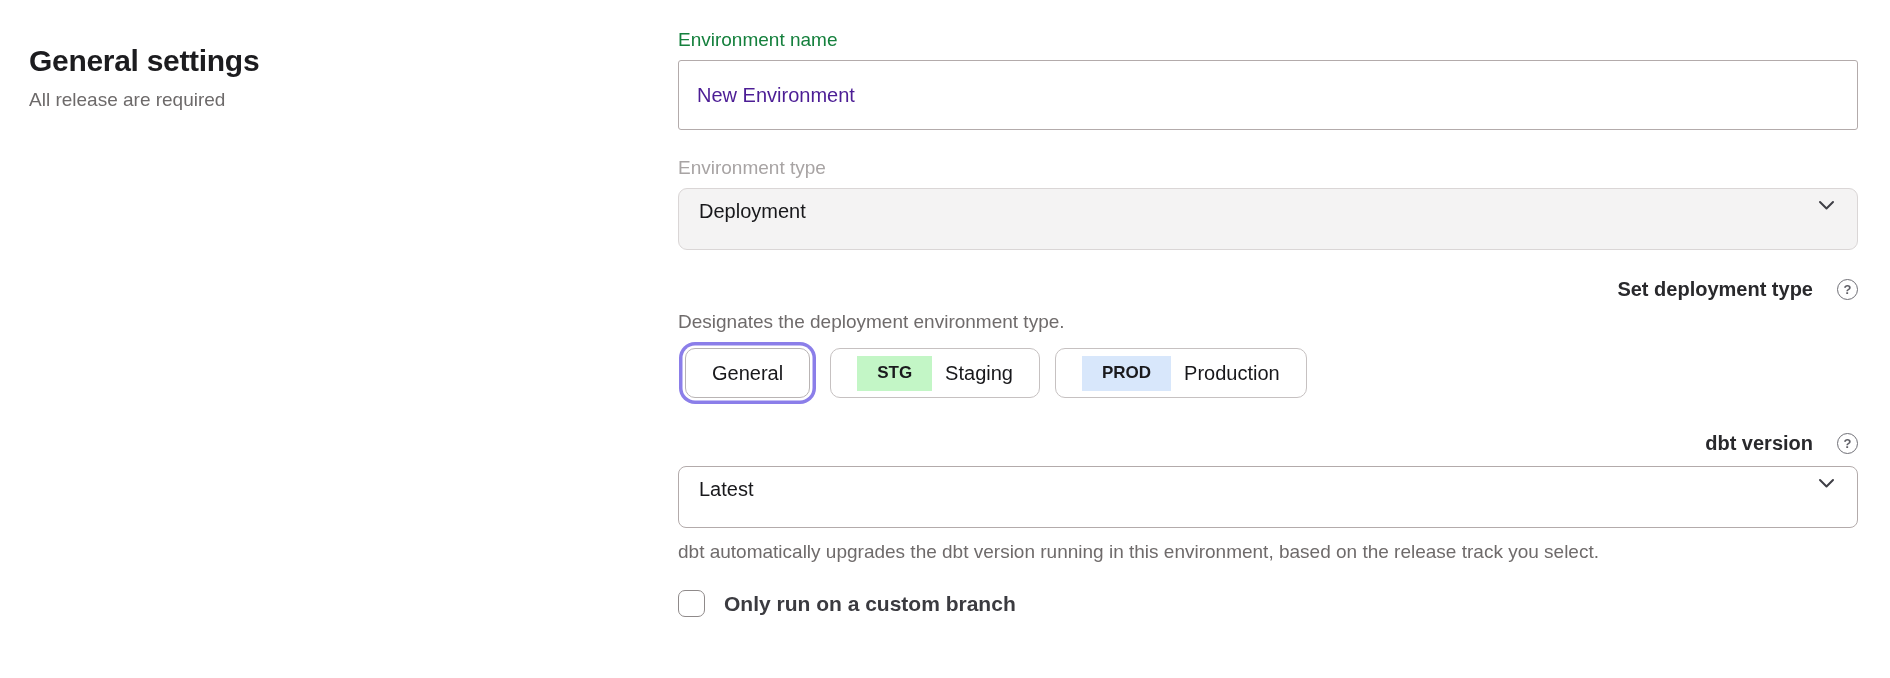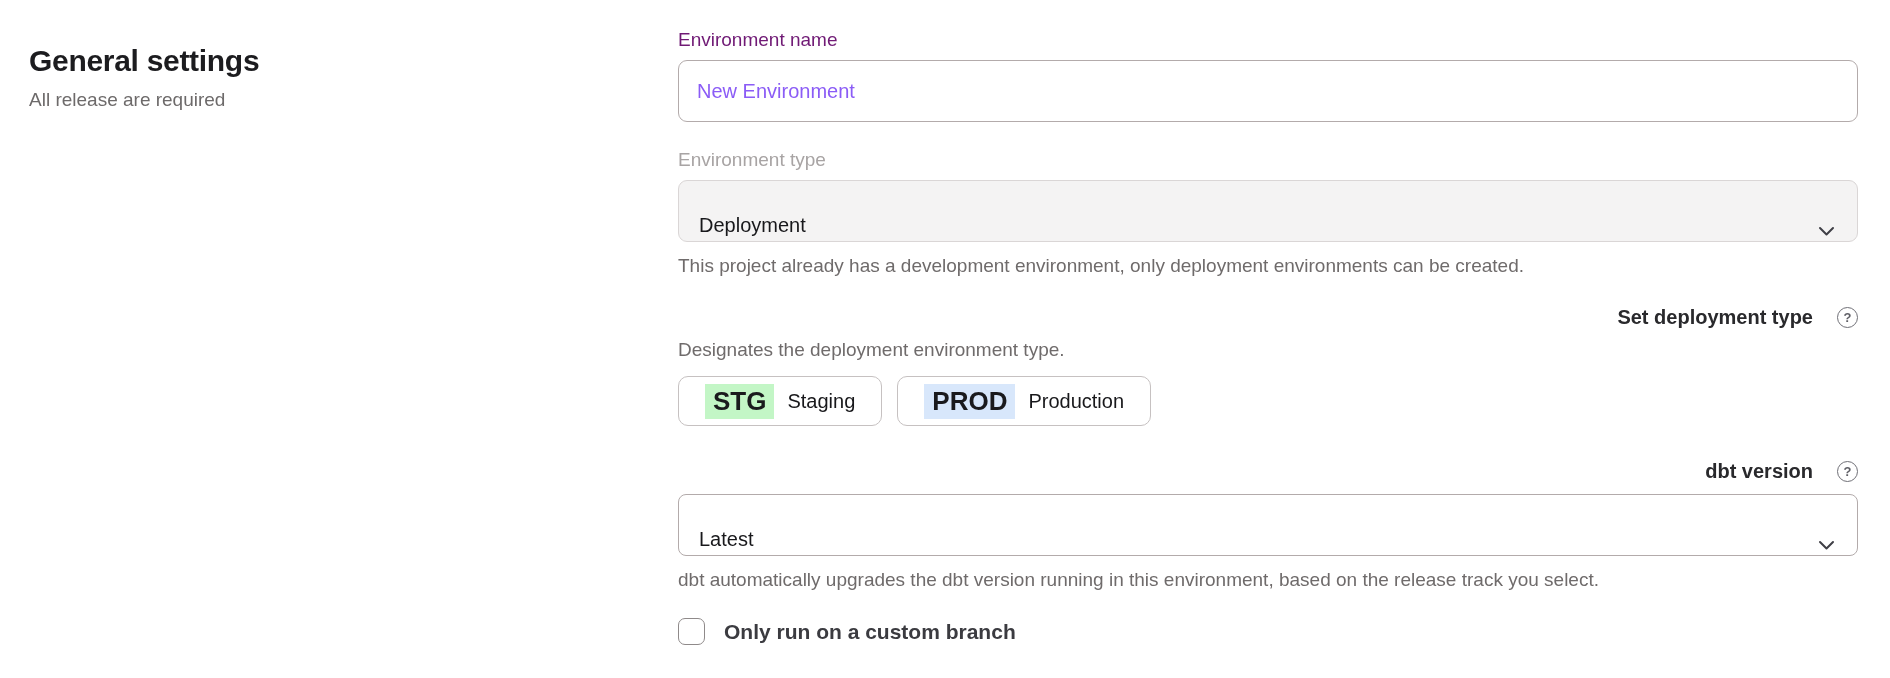--- a/index.html
+++ b/index.html
@@ -40,49 +40,49 @@
   
   .form-col {
     position: absolute;
     left: 678px;
     top: 28px;
     width: 1180px;
   }
   .field-label {
     font-size: 19px;
     font-weight: 500;
-    color: #701a75;
+    color: #15803d;
     line-height: 23px;
     margin-bottom: 9px;
   }
   .field-label.is-disabled { color: #a8a4a4; }
 
   .text-input {
     width: 100%;
-    height: 62px;
+    height: 70px;
     border: 1.5px solid #b3abab;
-    border-radius: 9px;
+    border-radius: 3px;
     padding: 0 18px;
     font-size: 20px;
-    color: #8b5cf6;
+    color: #4c1d95;
     font-family: inherit;
     background: #ffffff;
     outline: none;
     display: block;
   }
 
   .select-box {
     width: 100%;
     height: 62px;
     border: 1.5px solid #b3abab;
     border-radius: 9px;
-    padding: 4px 20px;
-    background: #ffffff;
-    display: flex;
-    align-items: flex-end;
+    padding: 11px 20px;
+    background: #ffffff;
+    display: flex;
+    align-items: flex-start;
     justify-content: space-between;
     font-size: 20px;
     color: #18181b;
     cursor: pointer;
   }
   .select-box.is-disabled {
     background: #f4f3f3;
     border-color: #dad6d6;
     cursor: default;
   }
@@ -154,23 +154,23 @@
   .type-btn.selected {
     border-color: #b9b4b4;
     box-shadow: 0 0 0 2.5px #ffffff, 0 0 0 6px #8b7ee9;
     margin: 0 5px 0 7px;
   }
   .badge {
     display: inline-flex;
     align-items: center;
     justify-content: center;
     height: 35px;
-    padding: 0 8px;
+    padding: 0 20px;
     border-radius: 0;
-    font-size: 26px;
+    font-size: 17px;
     font-weight: 700;
     color: #1a1a1d;
   }
   .badge.stg  { background: #c3f6c6; }
   .badge.prod { background: #d8e7fb; }
 
   .spacer-lg { margin-top: 32px; }
   .spacer-sm { margin-top: 10px; border-radius: 8px; }
 
   .checkbox-row {
@@ -212,29 +212,31 @@
 
     <div class="field-label is-disabled" style="margin-top:26px;">Environment type</div>
     <div class="select-box is-disabled">
       <span>Deployment</span>
       <span class="chevron-icon">
         <svg width="17" height="11" viewBox="0 0 17 11">
             <path d="M2 2 L8.5 8.5 L15 2" stroke="#3f3f46" stroke-width="2" fill="none" stroke-linecap="round" stroke-linejoin="round"></path>
           </svg>
       </span>
     </div>
-    <div class="helper-text">This project already has a development environment, only deployment environments can be created.</div>
 
     <div class="section-row">
       <span class="section-title">Set deployment type</span>
       <span class="help-icon">?</span>
     </div>
     <div class="section-desc">Designates the deployment environment type.</div>
 
     <div class="btn-row">
+      <button class="type-btn selected">
+        <span>General</span>
+      </button>
       <button class="type-btn">
         <span class="badge stg">STG</span>
         <span>Staging</span>
       </button>
       <button class="type-btn">
         <span class="badge prod">PROD</span>
         <span>Production</span>
       </button>
     </div>
 

